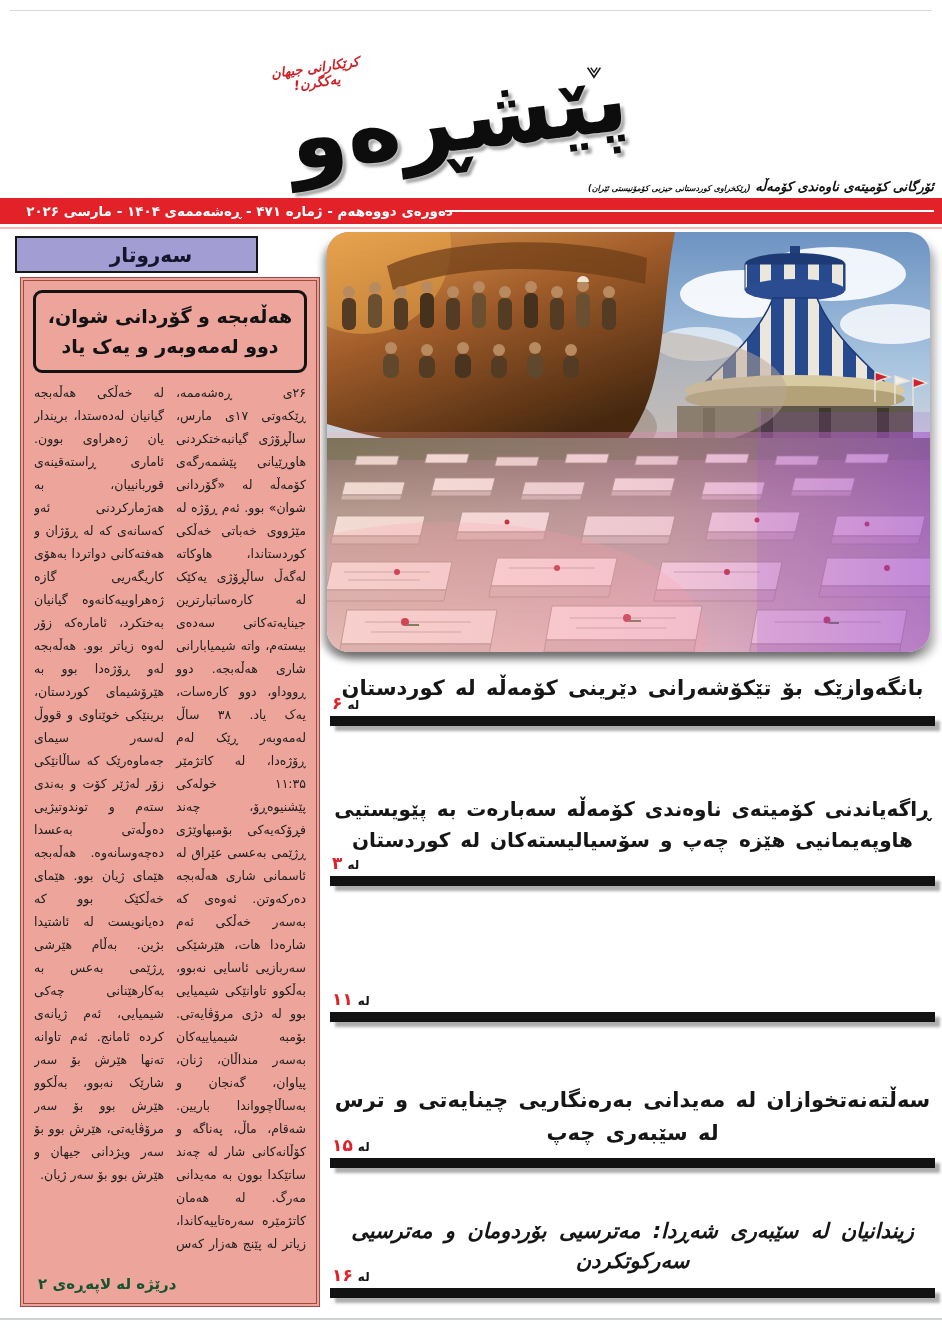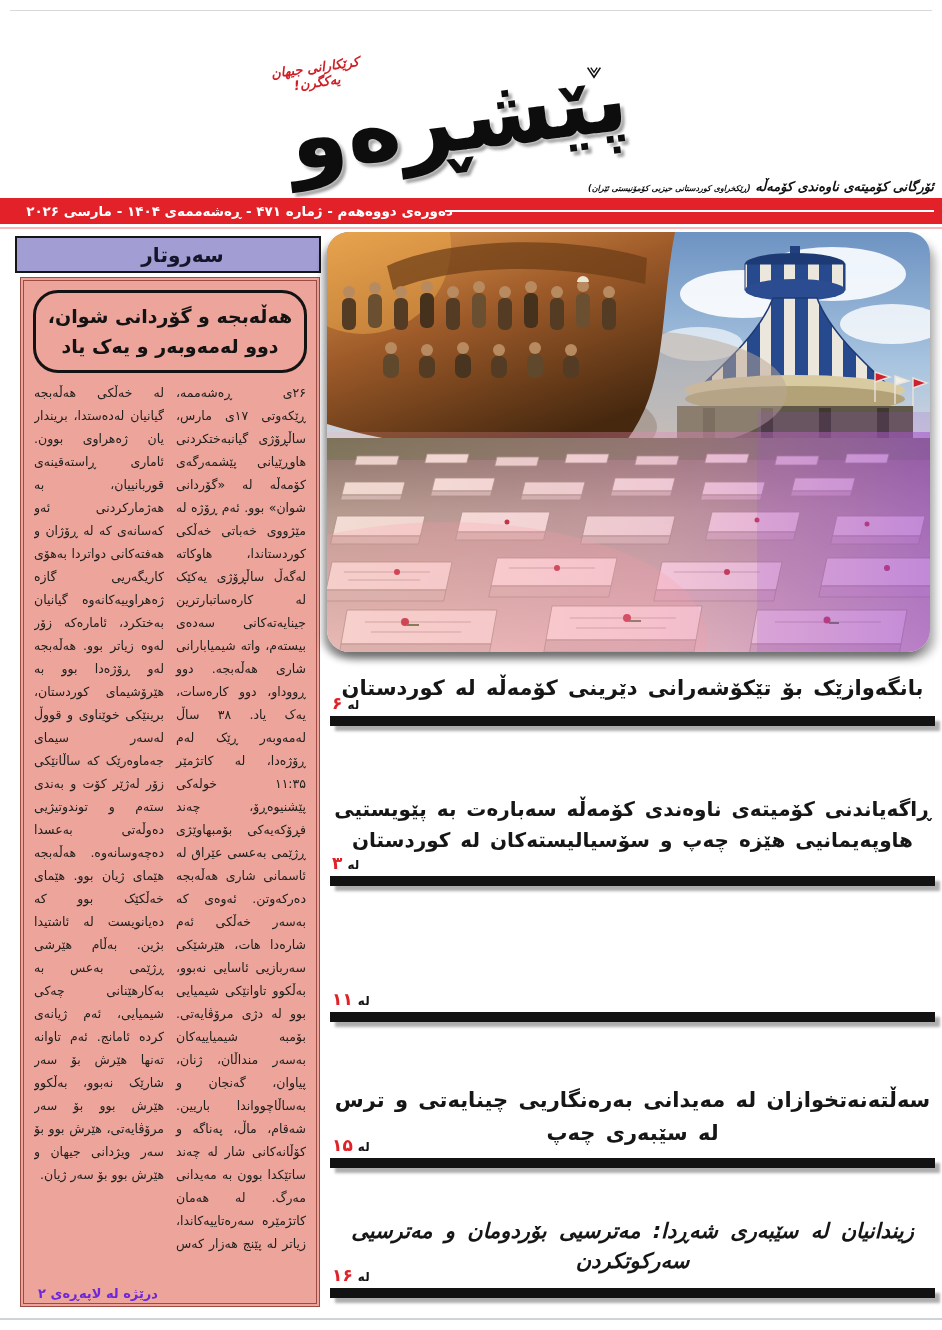--- a/index.html
+++ b/index.html
@@ -29,35 +29,35 @@
 
   
   .issue-bar { position:absolute; left:0; top:198px; width:942px; height:26px; background:#e32128; }
   .issue-text { position:absolute; left:52px; top:0; width:375px; height:26px;
       display:flex; align-items:center; justify-content:center;
       direction:rtl; color:#fff; font-size:13.5px; font-weight:bold; white-space:nowrap; }
   .issue-rule { position:absolute; left:445px; right:8px; top:12px; height:2px; background:#ffffff; }
   .pink-rule { position:absolute; left:0; right:0; top:227px; height:2px; background:#f5b9b9; }
 
   
-  .section-label { position:absolute; left:15px; top:236px; width:306px; height:37px;
+  .section-label { position:absolute; left:15px; top:236px; width:243px; height:37px;
       background:#a29dd3; border:2px solid #151515;
       display:flex; align-items:center; justify-content:center;
       direction:rtl; font-size:20px; font-weight:bold; color:#14142a;padding-left:29px; }
   .pink-box { position:absolute; left:20px; top:277px; width:300px; height:1030px;
       background:#eca49b; border:4px double #9c4a42; }
-  .ed-title { margin:9px 9px 6px 9px; border:3px solid #131313; border-radius:25px;
+  .ed-title { margin:9px 9px 6px 9px; border:3px solid #131313; border-radius:9px;
       padding:8px 4px; direction:rtl; text-align:center;
       font-size:19px; font-weight:bold; color:#131313; line-height:1.6; background:#eca49b; }
   .ed-body { margin:8px 10px 0 10px; height:890px; overflow:hidden;
       direction:rtl; column-count:2; column-gap:12px; column-fill:auto;
       font-size:12.5px; line-height:1.84; color:#23211f;
       text-align:justify; text-align-last:right; }
-  .ed-cont { position:absolute; left:14px; bottom:2px; direction:rtl;
-      font-size:13px; font-weight:bold; color:#6d28d9; }
+  .ed-cont { position:absolute; left:14px; bottom:10px; direction:rtl;
+      font-size:15px; font-weight:bold; color:#14532d; }
 
   
   .photo { position:absolute; left:327px; top:232px; width:603px; height:420px;
       border-radius:22px; overflow:hidden;
       box-shadow:-5px 7px 7px -1px rgba(30,30,30,0.45), 6px 8px 8px -1px rgba(30,30,30,0.35); }
   .photo svg { display:block; width:100%; height:100%; }
 
   
   .headlines { position:absolute; left:330px; top:656px; width:605px; height:660px; }
   .hl { position:absolute; left:0; width:605px; }

